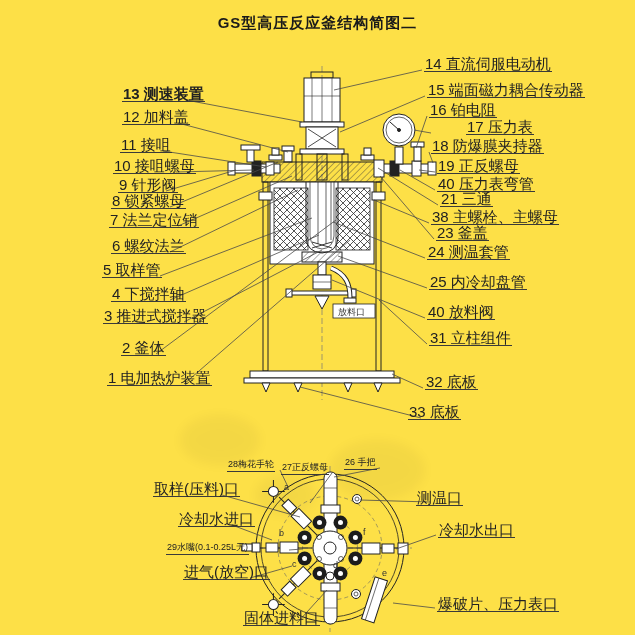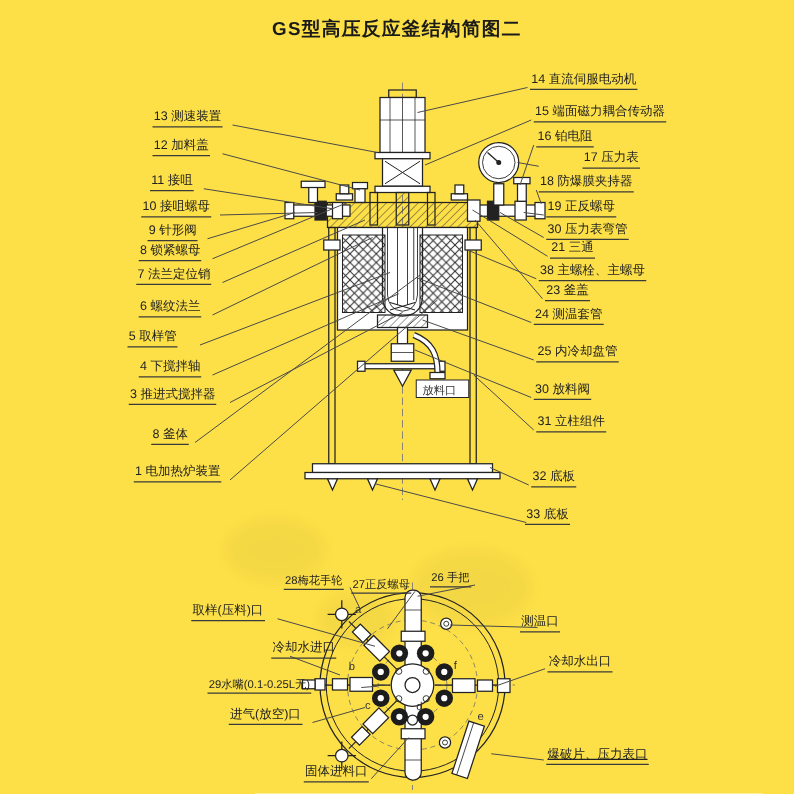--- a/index.html
+++ b/index.html
@@ -1,20 +1,20 @@
 <!DOCTYPE html>
 <html><head>
 <meta charset="utf-8">
 <style>
   html,body{margin:0;padding:0;background:#fff;}
   .page{position:relative;width:635px;height:635px;background:#fde047;overflow:hidden;
         font-family:"Liberation Sans","DejaVu Sans",sans-serif;color:#222;}
   .title{position:absolute;left:0;right:0;top:14px;text-align:center;
          font-size:15px;font-weight:bold;letter-spacing:1px;color:#1a1a1a;}
-  .lbl{position:absolute;font-size:10px;line-height:12px;white-space:nowrap;
+  .lbl{position:absolute;font-size:15px;line-height:12px;white-space:nowrap;
        color:#222;border-bottom:1px solid #3a3a3a;padding:0 1px 1px 1px;}
   .lbl.small{font-size:9px;}
   .inlinebox{position:absolute;font-size:9px;color:#333;white-space:nowrap;}
   .portletter{position:absolute;font-size:9px;color:#333;font-style:normal;}
   svg{position:absolute;left:0;top:0;}
   .wm{position:absolute;background:#000;opacity:0.035;filter:blur(6px);border-radius:50%;}
 </style>
 </head>
 <body>
 
@@ -282,64 +282,64 @@
       <line x1="232" y1="525" x2="272" y2="540"></line>
       <line x1="289" y1="550" x2="302" y2="549"></line>
       <line x1="250" y1="578" x2="292" y2="566"></line>
       <line x1="297" y1="623" x2="327" y2="590"></line>
       <line x1="430" y1="502" x2="360" y2="500"></line>
       <line x1="436" y1="535" x2="396" y2="549"></line>
       <line x1="435" y1="608" x2="393" y2="603"></line>
     </g>
   </svg>
 
-  <div class="lbl" style="left:122px;top:88px;">13 测速装置</div>
+  <div class="lbl" style="left:122px;top:88px;font-weight:bold;">13 测速装置</div>
   <div class="lbl" style="left:122px;top:111px;">12 加料盖</div>
   <div class="lbl" style="left:120px;top:139px;">11 接咀</div>
   <div class="lbl" style="left:113px;top:160px;">10 接咀螺母</div>
   <div class="lbl" style="left:118px;top:179px;">9 针形阀</div>
   <div class="lbl" style="left:111px;top:195px;">8 锁紧螺母</div>
   <div class="lbl" style="left:109px;top:214px;">7 法兰定位销</div>
   <div class="lbl" style="left:111px;top:240px;">6 螺纹法兰</div>
   <div class="lbl" style="left:102px;top:264px;">5 取样管</div>
   <div class="lbl" style="left:111px;top:288px;">4 下搅拌轴</div>
   <div class="lbl" style="left:103px;top:310px;">3 推进式搅拌器</div>
-  <div class="lbl" style="left:121px;top:342px;">8 釜体</div>
+  <div class="lbl" style="left:121px;top:342px;">2 釜体</div>
   <div class="lbl" style="left:107px;top:372px;">1 电加热炉装置</div>
 
   <div class="lbl" style="left:424px;top:58px;">14 直流伺服电动机</div>
   <div class="lbl" style="left:427px;top:84px;">15 端面磁力耦合传动器</div>
   <div class="lbl" style="left:429px;top:104px;">16 铂电阻</div>
   <div class="lbl" style="left:433px;top:121px;margin-left:33px;">17 压力表</div>
   <div class="lbl" style="left:431px;top:140px;">18 防爆膜夹持器</div>
   <div class="lbl" style="left:437px;top:160px;">19 正反螺母</div>
-  <div class="lbl" style="left:437px;top:178px;">30 压力表弯管</div>
+  <div class="lbl" style="left:437px;top:178px;">40 压力表弯管</div>
   <div class="lbl" style="left:440px;top:193px;">21 三通</div>
   <div class="lbl" style="left:431px;top:211px;">38 主螺栓、主螺母</div>
   <div class="lbl" style="left:436px;top:227px;">23 釜盖</div>
   <div class="lbl" style="left:427px;top:246px;">24 测温套管</div>
   <div class="lbl" style="left:429px;top:276px;">25 内冷却盘管</div>
-  <div class="lbl" style="left:427px;top:306px;">30 放料阀</div>
+  <div class="lbl" style="left:427px;top:306px;">40 放料阀</div>
   <div class="lbl" style="left:429px;top:332px;">31 立柱组件</div>
   <div class="lbl" style="left:425px;top:376px;">32 底板</div>
-  <div class="lbl" style="left:420px;top:406px;">33 底板</div>
+  <div class="lbl" style="left:408px;top:406px;">33 底板</div>
 
   <div class="inlinebox" style="left:338px;top:306px;">放料口</div>
 
   <div class="lbl small" style="left:227px;top:458px;">28梅花手轮</div>
   <div class="lbl small" style="left:281px;top:461px;">27正反螺母</div>
   <div class="lbl small" style="left:344px;top:456px;">26 手把</div>
   <div class="lbl" style="left:153px;top:483px;">取样(压料)口</div>
-  <div class="lbl" style="left:178px;top:513px;margin-left:39px;">冷却水进口</div>
+  <div class="lbl" style="left:178px;top:513px;">冷却水进口</div>
   <div class="lbl small" style="left:166px;top:541px;">29水嘴(0.1-0.25L无)</div>
   <div class="lbl" style="left:183px;top:566px;">进气(放空)口</div>
   <div class="lbl" style="left:243px;top:612px;">固体进料口</div>
   <div class="lbl" style="left:416px;top:492px;">测温口</div>
   <div class="lbl" style="left:438px;top:524px;">冷却水出口</div>
-  <div class="lbl" style="left:437px;top:598px;text-decoration:underline;">爆破片、压力表口</div>
+  <div class="lbl" style="left:437px;top:598px;">爆破片、压力表口</div>
 
   <span class="portletter" style="left:284px;top:482px;">a</span>
   <span class="portletter" style="left:279px;top:528px;">b</span>
   <span class="portletter" style="left:292px;top:559px;">c</span>
   <span class="portletter" style="left:333px;top:560px;">d</span>
   <span class="portletter" style="left:382px;top:568px;">e</span>
   <span class="portletter" style="left:363px;top:527px;">f</span>
 
 </div>
 

